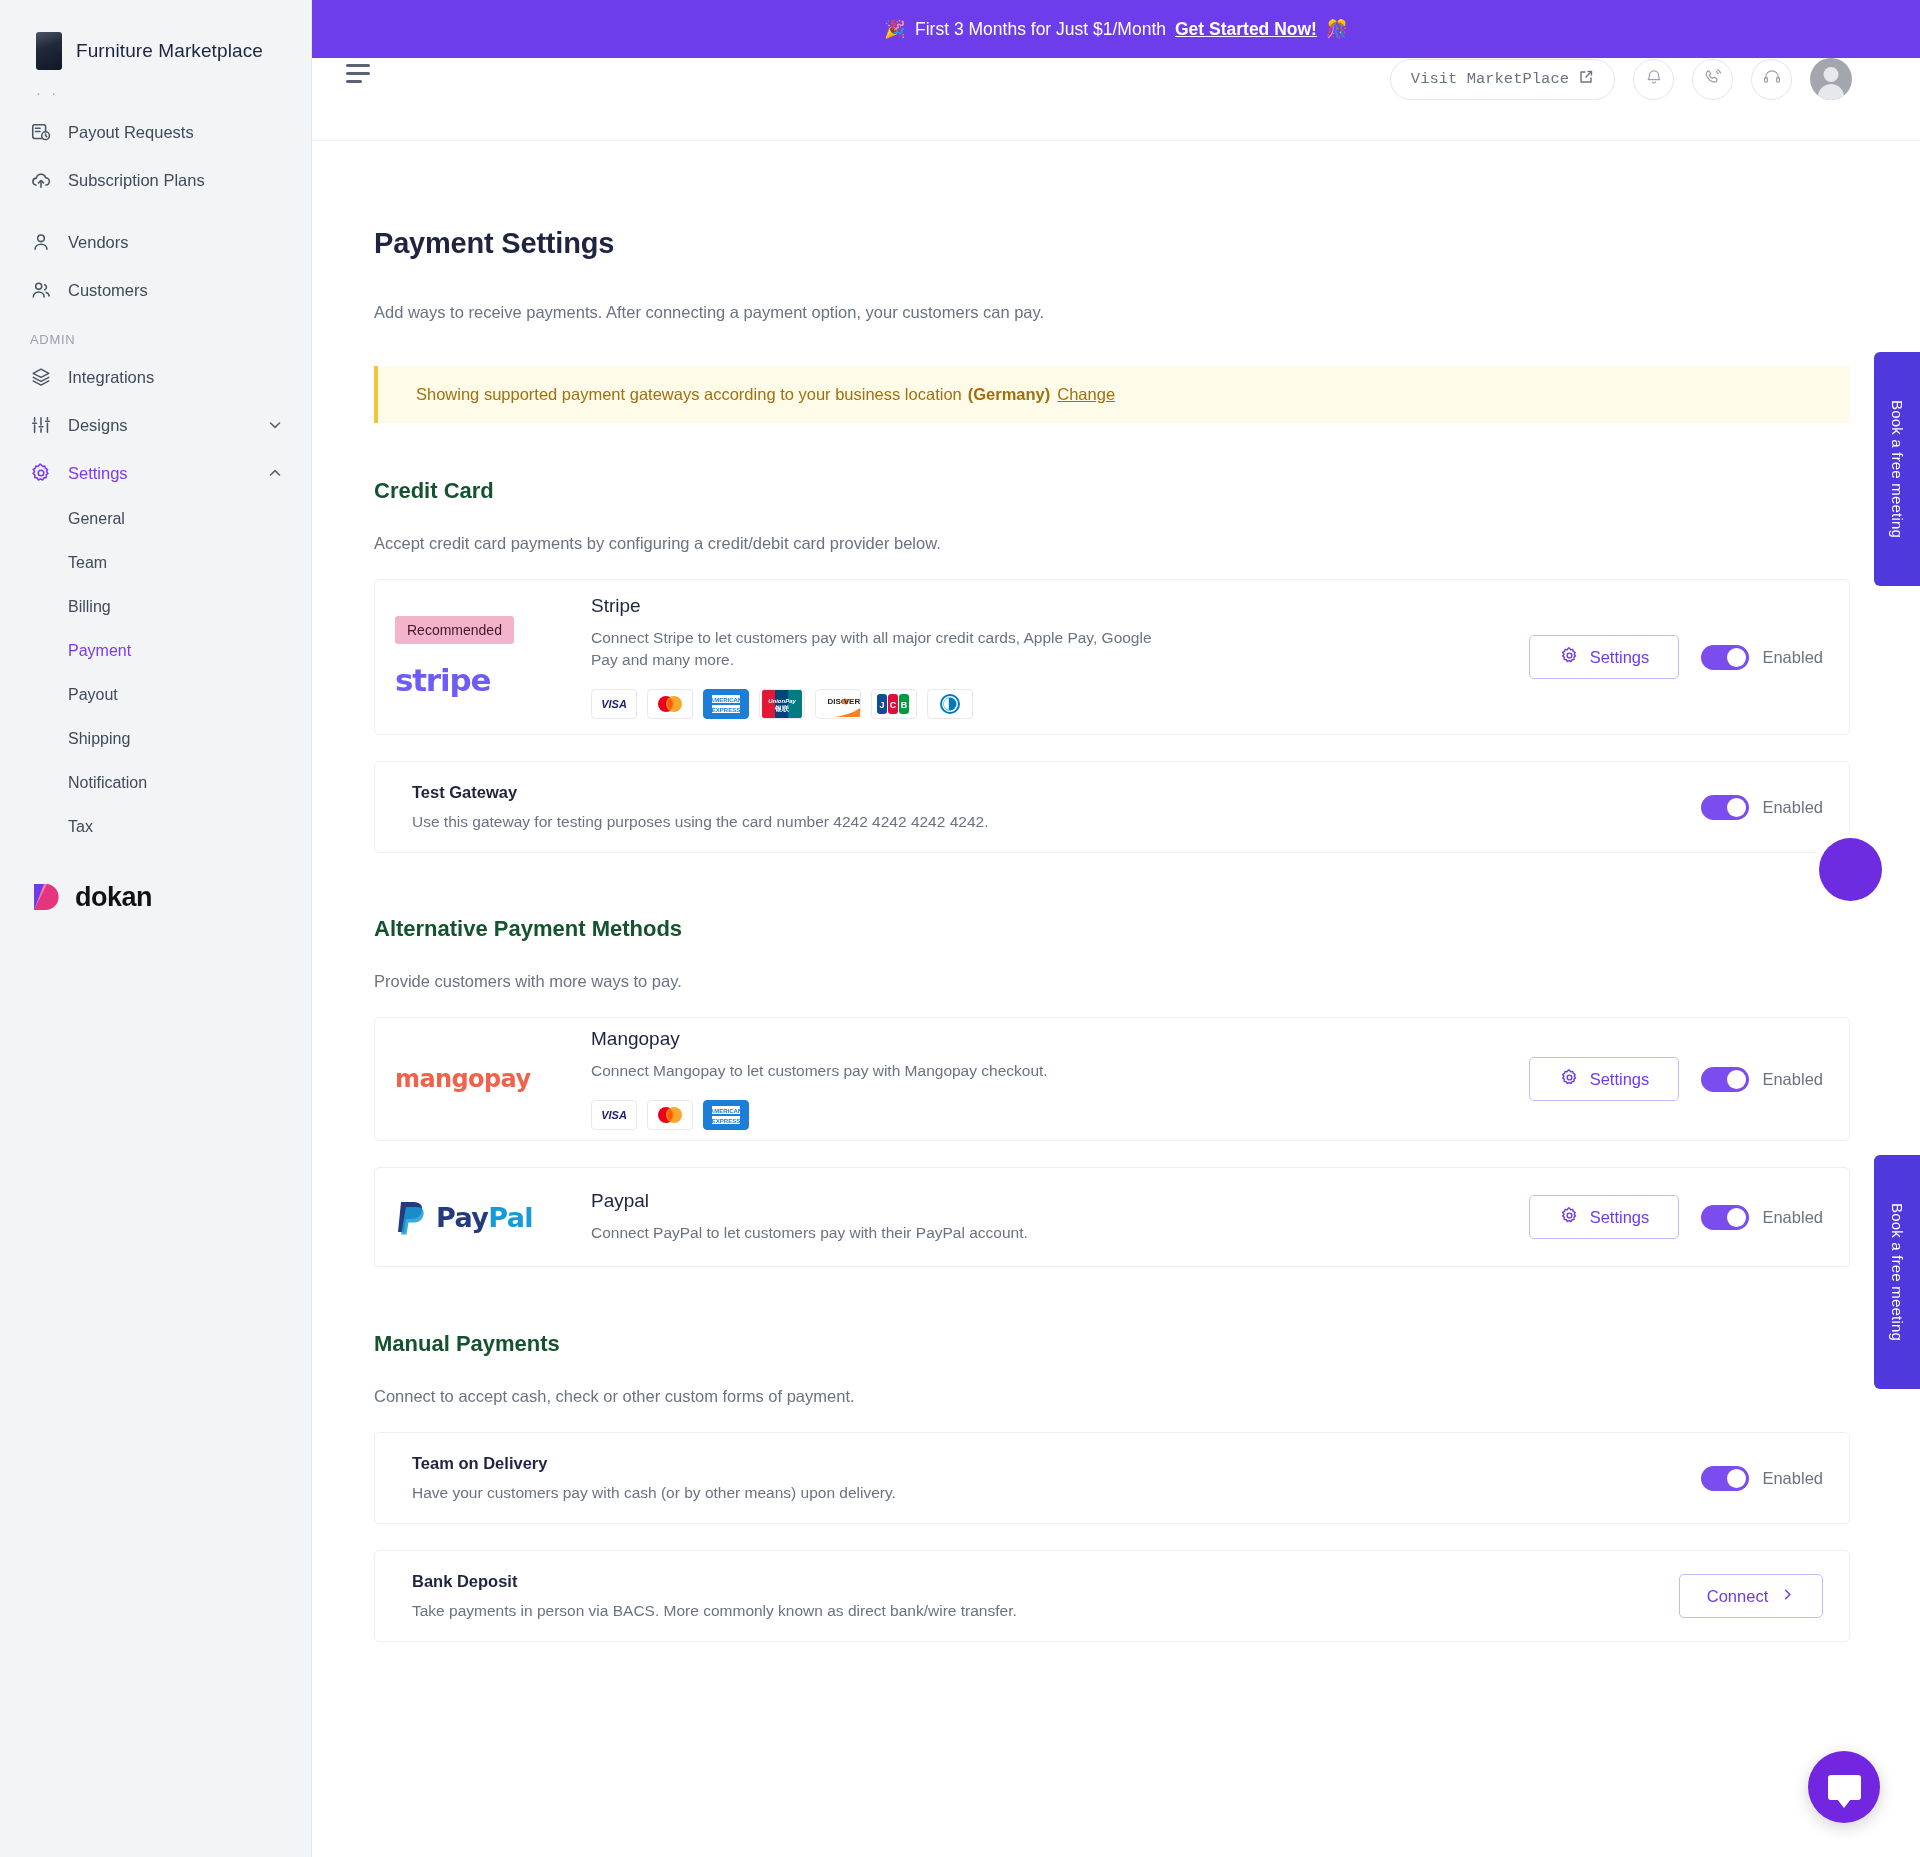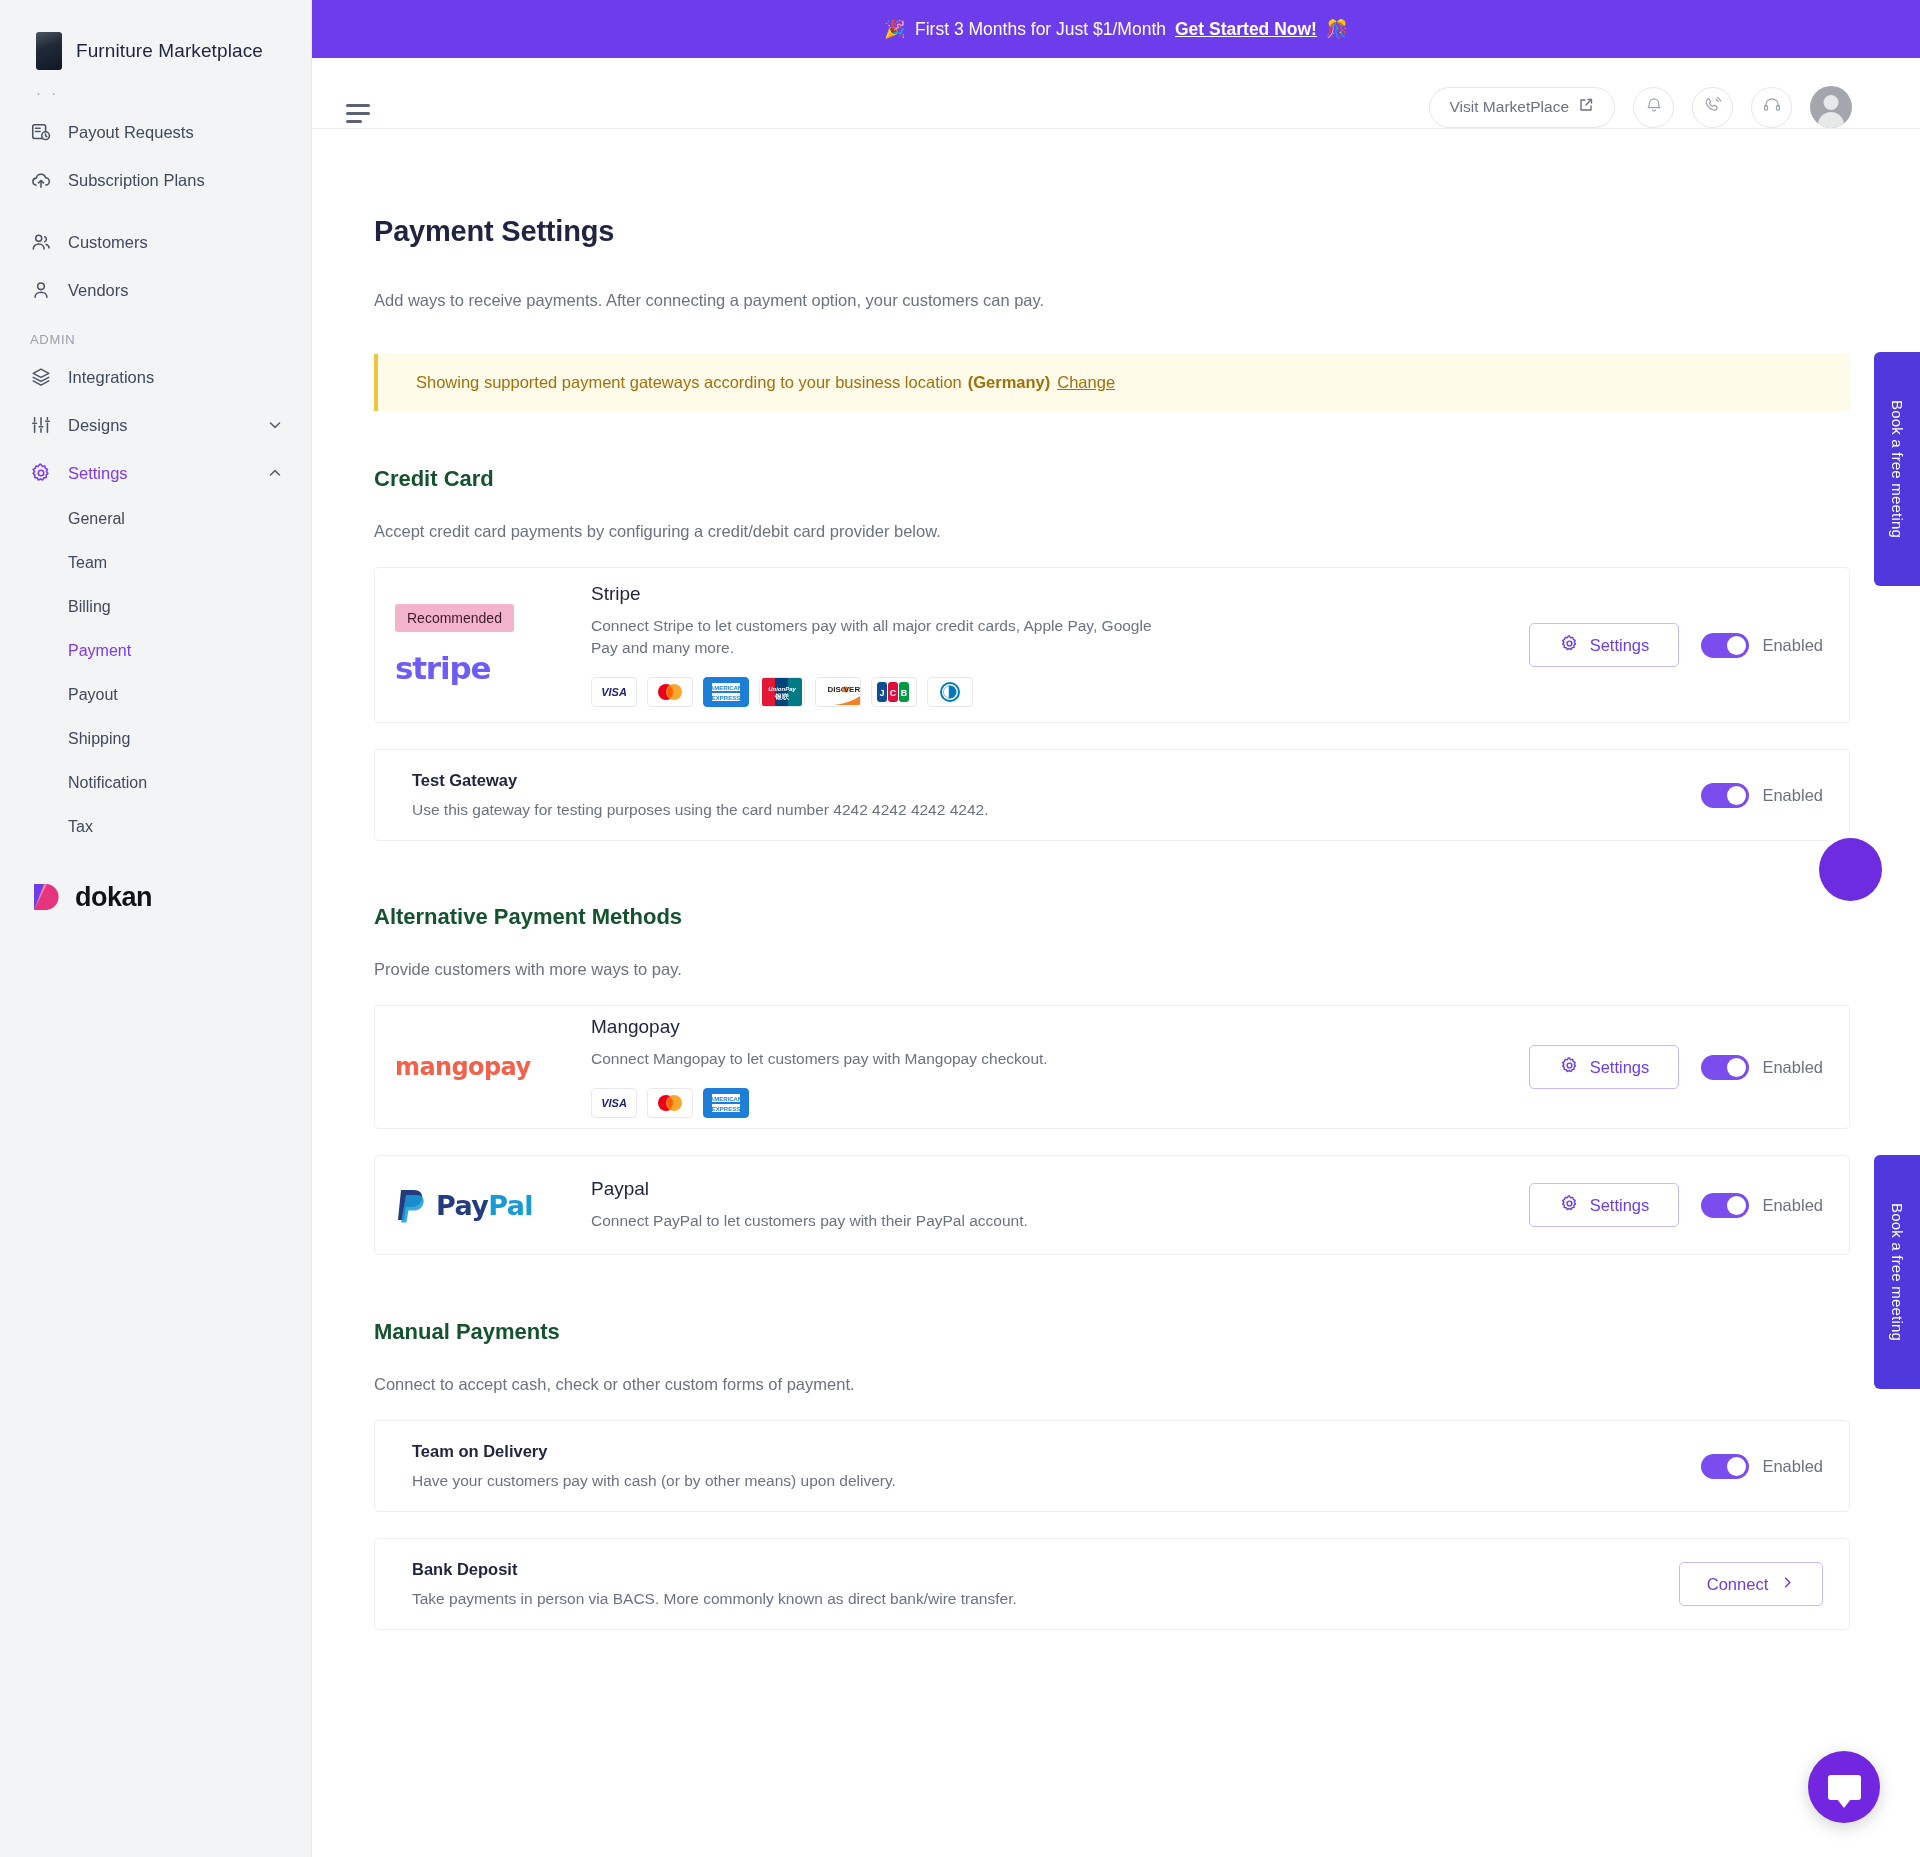--- a/index.html
+++ b/index.html
@@ -64,23 +64,24 @@
   
   .main { flex: 1; height: 1857px; position: relative; background: #fff; }
 
   .promo-bar {
     height: 58px; background: #6d3ceb; color: #ffffff;
     display: flex; align-items: center; justify-content: center;
     font-size: 17.5px; gap: 9px;
   }
   .promo-bar .promo-link { color: #fff; text-decoration: underline; font-weight: 700; }
   .header {
-    height: 71px; display: flex; align-items: flex-end;
+    height: 83px; display: flex; align-items: flex-start;
     padding: 0 68px 0 34px; border-bottom: 1px solid #eceef1;
     background: #fff;
+    font-family: Liberation Mono, monospace;
   }
   .hamburger { width: 30px; height: 30px; display:flex; flex-direction: column; justify-content:center; gap:5px; cursor:pointer; }
   .hamburger span { display:block; height: 3px; border-radius: 2px; background: #5a6274; }
   .hamburger span:nth-child(1) { width: 24px; }
   .hamburger span:nth-child(2) { width: 24px; }
   .hamburger span:nth-child(3) { width: 16px; }
 
   .header-right { margin-left: auto; display: flex; align-items: center; gap: 18px; }
   .pill-btn {
     height: 41px; border: 1px solid #e4e6ea; border-radius: 21px;
@@ -246,37 +247,37 @@
           </svg>
         </span>
         <span>Subscription Plans</span>
       </div>
 
       <div class="nav-gap"></div>
 
       <div class="nav-item">
         <span class="ico">
           <svg viewBox="0 0 24 24" fill="none" stroke="#4b5563" stroke-width="1.7" stroke-linecap="round" stroke-linejoin="round">
+            <circle cx="12" cy="8" r="3.6"></circle>
+              <path d="M5.5 20c0-3.3 2.9-5.6 6.5-5.6s6.5 2.3 6.5 5.6"></path>
+          </svg>
+        </span>
+        <span>Vendors</span>
+      </div>
+
+      <div class="nav-item">
+        <span class="ico">
+          <svg viewBox="0 0 24 24" fill="none" stroke="#4b5563" stroke-width="1.7" stroke-linecap="round" stroke-linejoin="round">
             <circle cx="9.5" cy="8" r="3.3"></circle>
               <path d="M3.6 19.5c0-3.1 2.7-5.3 5.9-5.3s5.9 2.2 5.9 5.3"></path>
             <path d="M16 6.2a3 3 0 0 1 0 5.6"></path>
               <path d="M17.6 14.6c1.9.6 3.2 2 3.2 3.9"></path>
           </svg>
         </span>
         <span>Customers</span>
-      </div>
-
-      <div class="nav-item">
-        <span class="ico">
-          <svg viewBox="0 0 24 24" fill="none" stroke="#4b5563" stroke-width="1.7" stroke-linecap="round" stroke-linejoin="round">
-            <circle cx="12" cy="8" r="3.6"></circle>
-              <path d="M5.5 20c0-3.3 2.9-5.6 6.5-5.6s6.5 2.3 6.5 5.6"></path>
-          </svg>
-        </span>
-        <span>Vendors</span>
       </div>
 
       <div class="nav-section">ADMIN</div>
 
       <div class="nav-item">
         <span class="ico">
           <svg viewBox="0 0 24 24" fill="none" stroke="#4b5563" stroke-width="1.6" stroke-linecap="round" stroke-linejoin="round">
             <path d="M12 3.5 3.5 8 12 12.5 20.5 8 12 3.5Z"></path>
               <path d="M3.5 12.3 12 16.8l8.5-4.5"></path>
               <path d="M3.5 16.3 12 20.8l8.5-4.5"></path>

